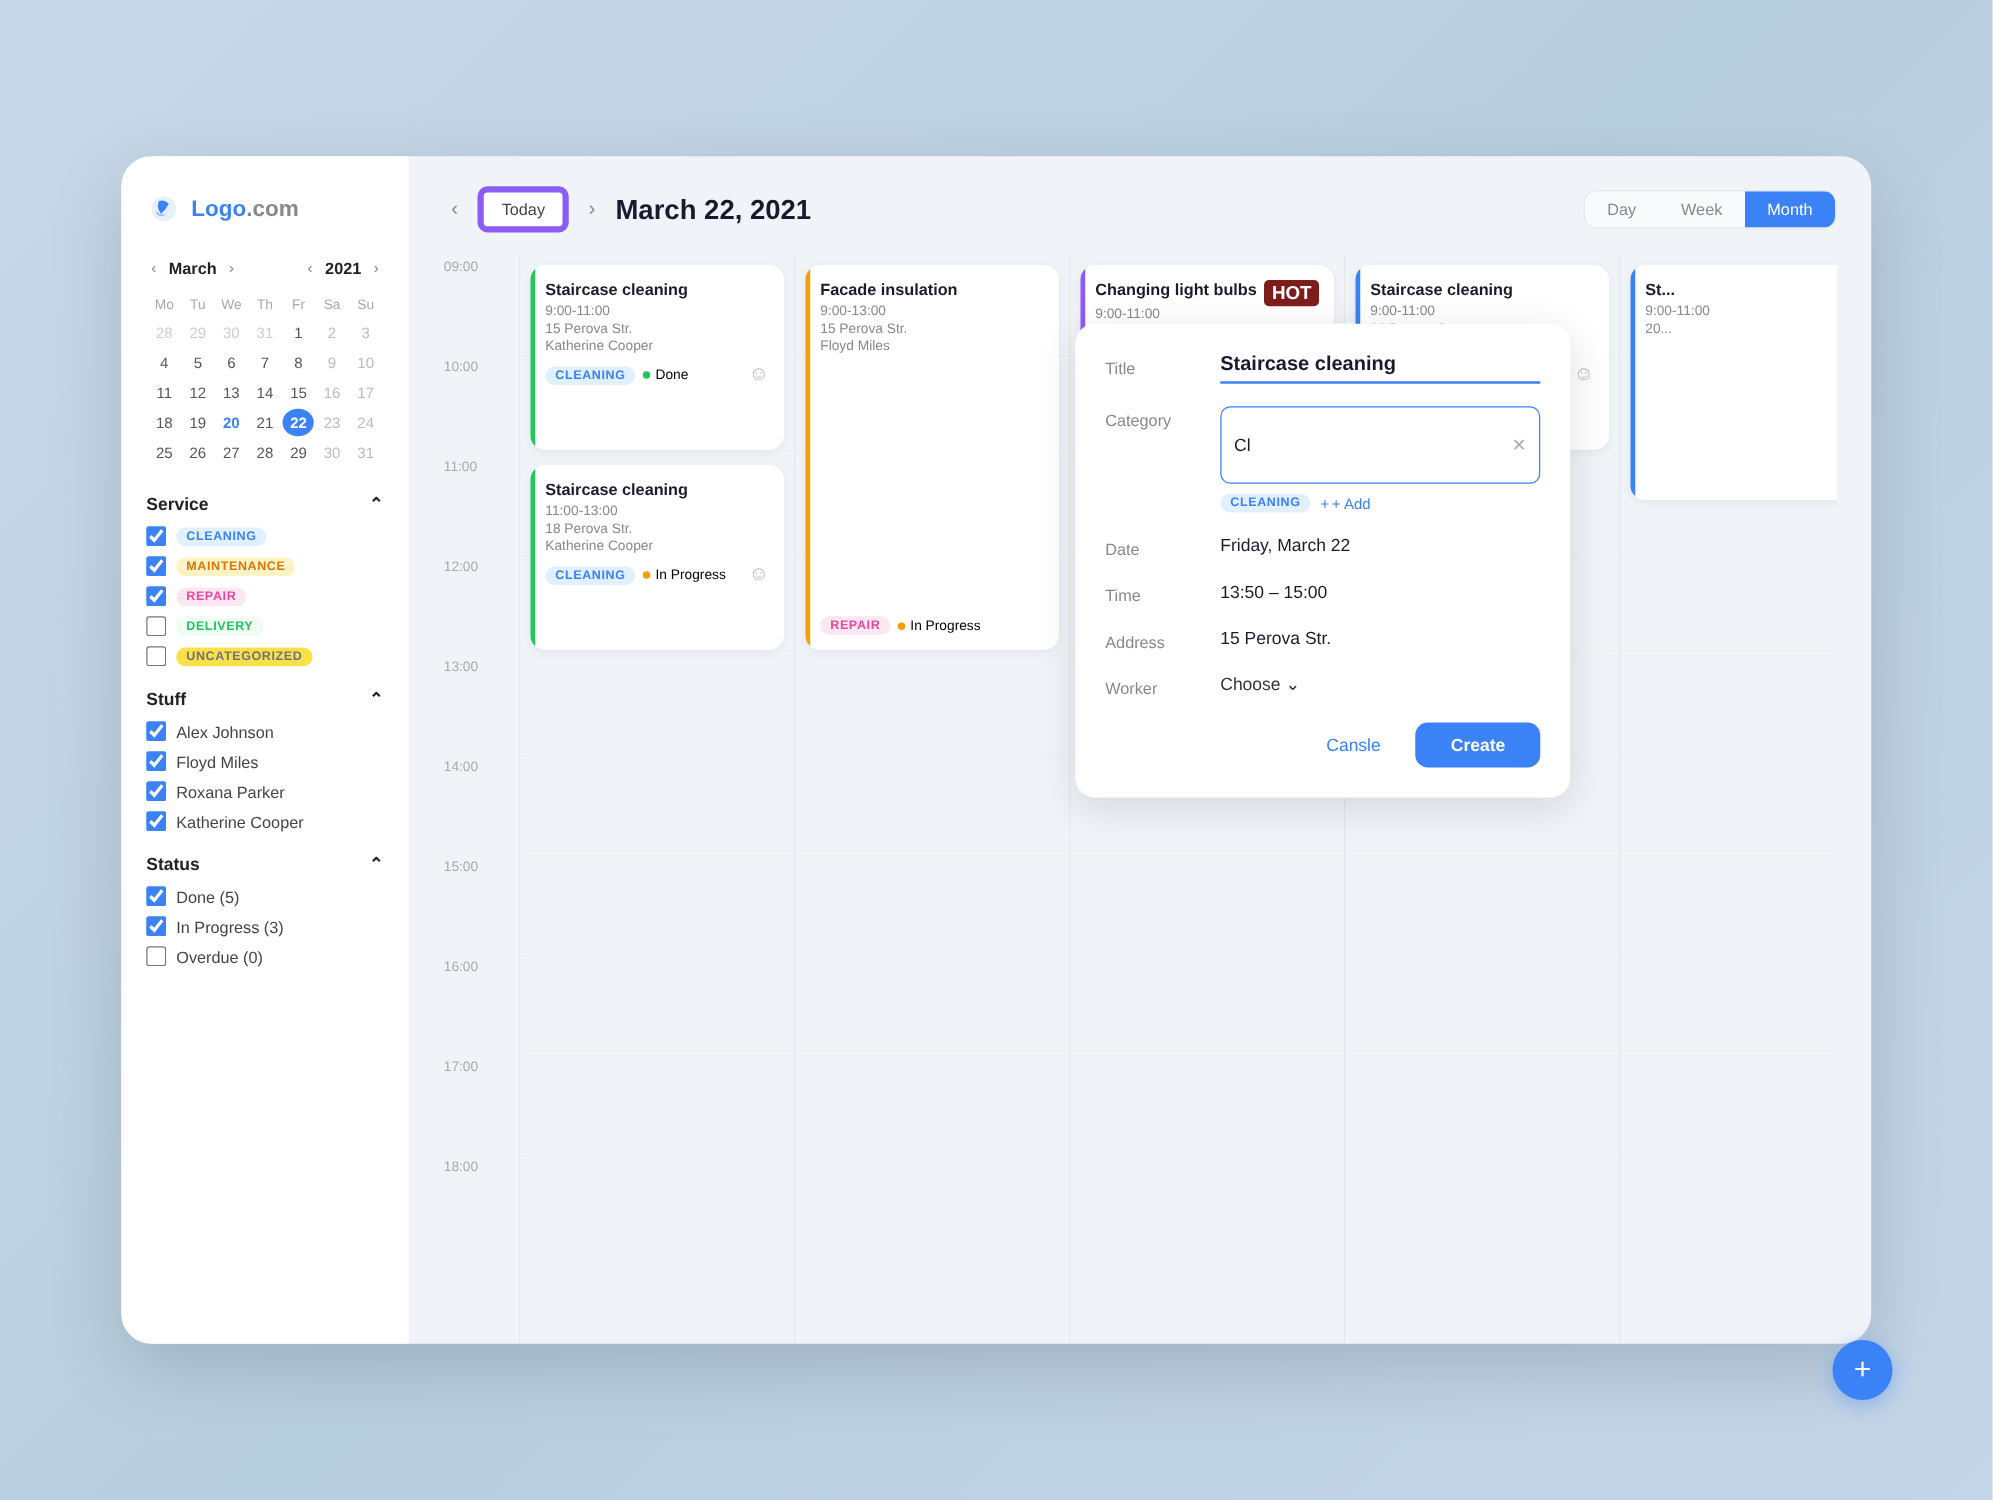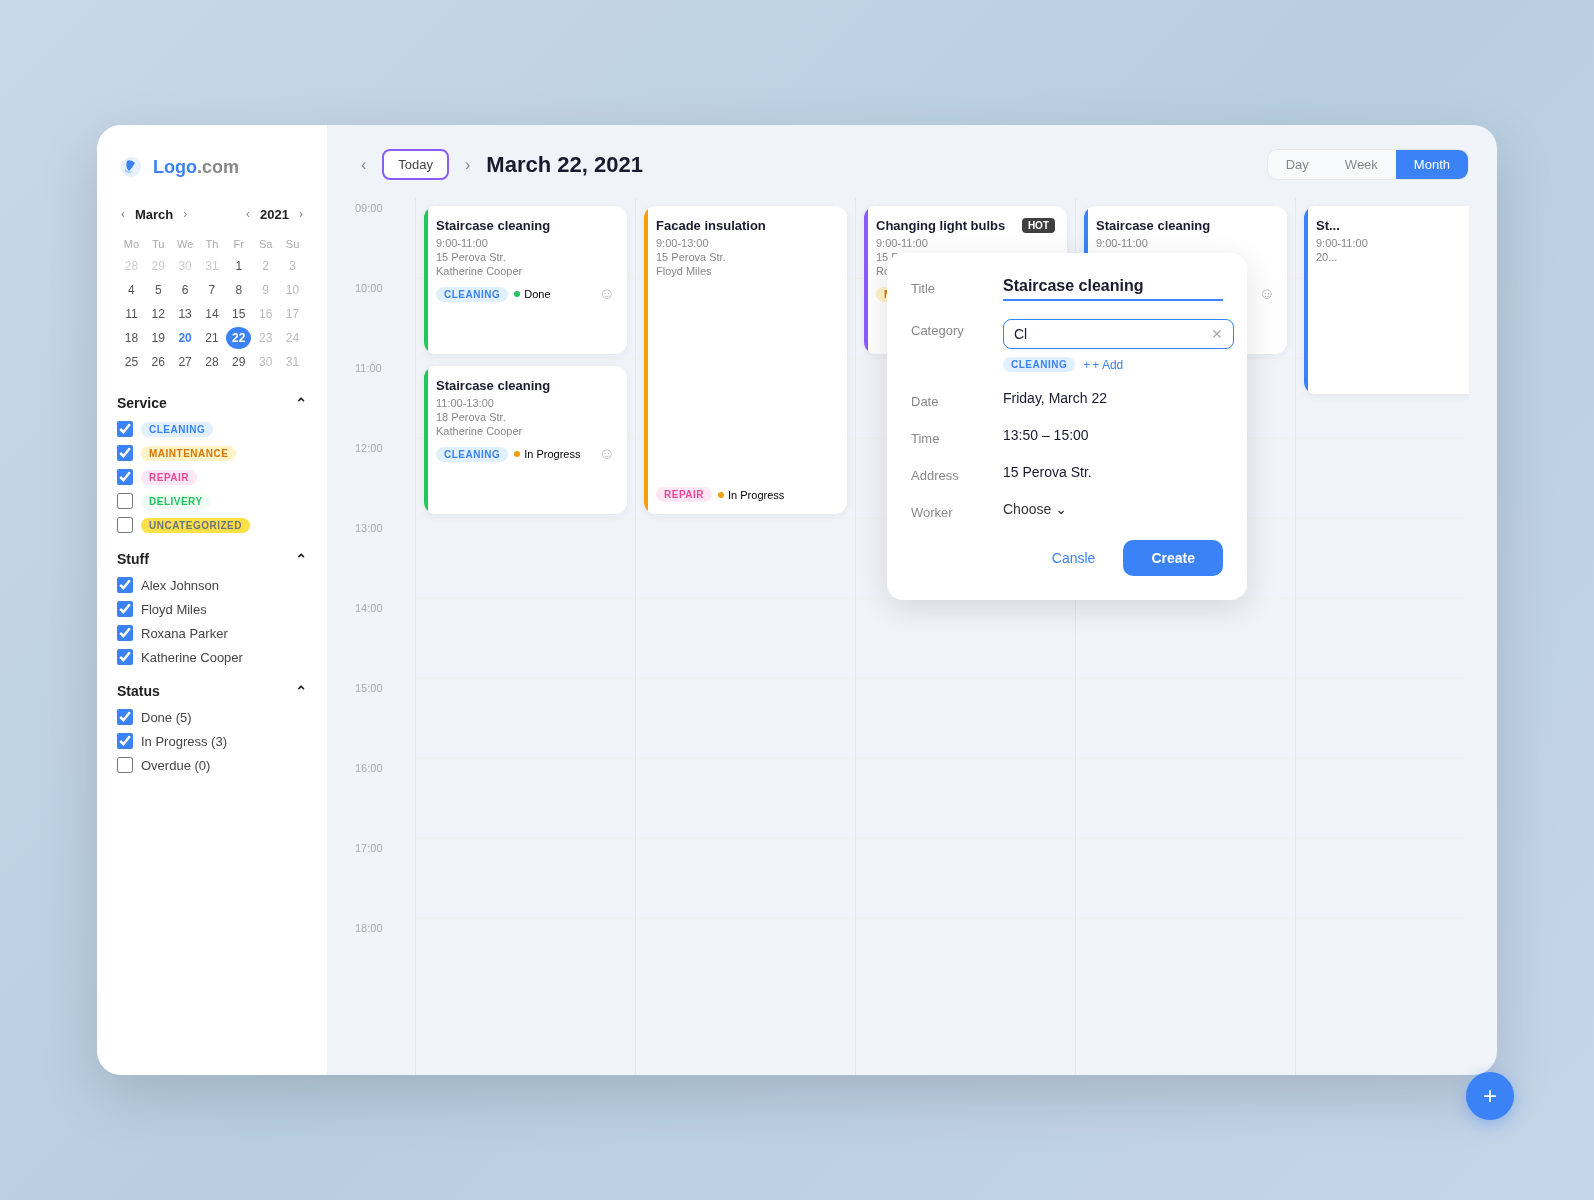--- a/index.html
+++ b/index.html
@@ -173,21 +173,21 @@
       align-items: center;
       justify-content: space-between;
       margin-bottom: 18px;
     }
     .cal-nav-main {
       display: flex;
       align-items: center;
       gap: 10px;
     }
     .today-btn {
-      border: 2px solid #8b5cf6;
+      border: 5px solid #8b5cf6;
       background: #fff;
       border-radius: 8px;
       padding: 6px 14px;
       font-size: 13px;
       cursor: pointer;
       color: #444;
     }
     .nav-arrow-btn {
       background: none;
       border: none;
@@ -292,23 +292,23 @@
       font-size: 11px;
     }
     .dot {
       width: 6px; height: 6px;
       border-radius: 50%;
       display: inline-block;
     }
     .dot-green { background: #22c55e; }
     .dot-yellow { background: #f59e0b; }
     .hot-badge {
-      background: #404040;
+      background: #7f1d1d;
       color: #fff;
-      font-size: 10px;
+      font-size: 15px;
       font-weight: 700;
       padding: 2px 6px;
       border-radius: 4px;
       text-transform: uppercase;
     }
     .emoji-btn {
       background: none;
       border: none;
       cursor: pointer;
       font-size: 16px;
@@ -317,22 +317,22 @@
     
     .popup-overlay {
       position: absolute;
       top: 0; left: 0; right: 0; bottom: 0;
       z-index: 10;
       pointer-events: none;
     }
     .popup {
       position: absolute;
       top: 55px;
-      left: 472px;
-      width: 360px;
+      left: 445px;
+      width: 396px;
       background: #fff;
       border-radius: 16px;
       box-shadow: 0 8px 32px rgba(0,0,0,0.12);
       padding: 24px;
       pointer-events: all;
     }
     .popup-row {
       display: flex;
       margin-bottom: 18px;
       gap: 12px;
@@ -354,21 +354,21 @@
       font-weight: 700;
       color: #1a1a2e;
       border-bottom: 2px solid #3b82f6;
       padding-bottom: 4px;
     }
     .popup-input {
       display: flex;
       align-items: center;
       border: 1.5px solid #3b82f6;
       border-radius: 8px;
-      padding: 6px 10px;
+      padding: 22px 10px;
       gap: 16px;
     }
     .popup-input input {
       border: none;
       outline: none;
       font-size: 14px;
       color: #1a1a2e;
       flex: 1;
     }
     .popup-input .clear-btn {

